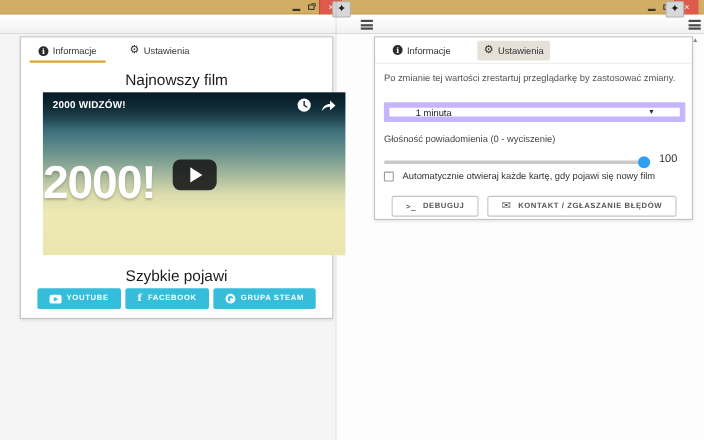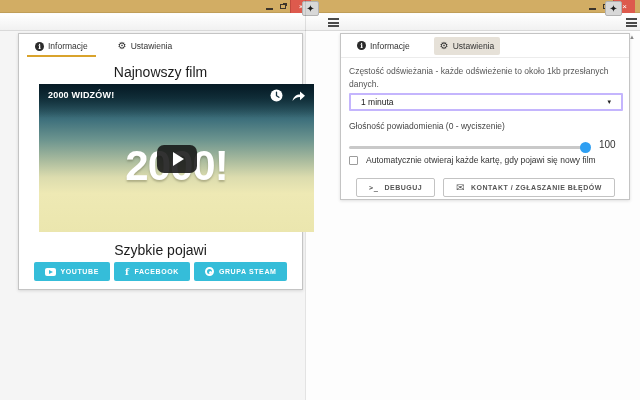--- a/index.html
+++ b/index.html
@@ -37,34 +37,34 @@
   .tab.pressed{background:#e6e1d8;border-radius:2px;}
   .tabs-rule{border-bottom:1px solid #ececec;}
   
   .h-center{text-align:center;font-size:14px;color:#1c1c1c;}
   .heading-film{position:absolute;left:0;top:30px;width:100%;}
   .video{position:absolute;left:20px;top:50px;width:275px;height:148px;overflow:hidden;
     background:linear-gradient(180deg,#0f2e3c 0%,#1d4551 10%,#3e707c 24%,#6d958f 38%,#abbc9e 52%,#dcdcae 63%,#eee9b4 74%,#ebe6ae 100%);}
   .video-topfade{position:absolute;left:0;top:0;width:100%;height:34px;background:linear-gradient(rgba(6,26,36,.92),rgba(6,26,36,0));}
   .video-title{position:absolute;left:9px;top:6px;color:#fff;font-size:9px;font-weight:bold;letter-spacing:.2px;}
   .video-icons{position:absolute;right:8px;top:5px;display:flex;gap:8px;align-items:center;}
-  .big-number{position:absolute;left:0;top:58px;width:100%;text-align:center;color:#fff;font-size:42px;font-weight:bold;letter-spacing:-1px;text-shadow:0 2px 2px rgba(90,90,60,.35);}
+  .big-number{position:absolute;left:0;top:58px;width:100%;text-align:left;color:#fff;font-size:42px;font-weight:bold;letter-spacing:-1px;text-shadow:0 2px 2px rgba(90,90,60,.35);}
   .play-btn{position:absolute;left:50%;top:61px;margin-left:-20px;width:40px;height:28px;background:rgba(22,22,22,.88);border-radius:7px;display:flex;align-items:center;justify-content:center;}
   .play-tri{width:0;height:0;border-left:11px solid #fff;border-top:7px solid transparent;border-bottom:7px solid transparent;margin-left:3px;}
   .heading-links{position:absolute;left:0;top:208px;width:100%;}
   .quick-row{position:absolute;left:0;top:228px;width:100%;display:flex;justify-content:center;gap:4px;}
   .quick-btn{height:19px;background:#35bdd9;color:#fff;border:none;border-radius:2px;font-size:7px;font-weight:bold;letter-spacing:.6px;display:flex;align-items:center;gap:5px;padding:0 11px;font-family:inherit;}
   .yt-ic{width:11px;height:8px;background:#fff;border-radius:2px;position:relative;}
   .yt-ic:after{content:"";position:absolute;left:4px;top:2px;border-left:4px solid #35bdd9;border-top:2px solid transparent;border-bottom:2px solid transparent;}
   .fb-ic{color:#fff;font-size:9px;font-weight:bold;font-family:"DejaVu Serif",serif;}
   .steam-ic{width:9px;height:9px;border:2px solid #fff;border-radius:50%;position:relative;}
   .steam-ic:after{content:"";position:absolute;left:2px;top:2px;width:3px;height:3px;background:#fff;border-radius:50%;}
   
   .note{position:absolute;left:8px;top:31px;width:276px;font-size:8.5px;line-height:13px;color:#555;}
-  .select{position:absolute;left:8px;top:59px;width:274px;height:18px;border:2px solid #c4b5fd;border-radius:1px;background:#fff;display:flex;align-items:center;padding:0 10px;font-size:8.5px;color:#222;}
+  .select{position:absolute;left:8px;top:59px;width:274px;height:18px;border:5px solid #c4b5fd;border-radius:1px;background:#fff;display:flex;align-items:center;padding:0 24px;font-size:8.5px;color:#222;}
   .select .caret{margin-left:auto;font-size:7px;color:#222;}
   .vol-label{position:absolute;left:8px;top:87px;font-size:8.5px;color:#444;}
   .slider{position:absolute;left:8px;top:108px;width:240px;height:11px;}
   .slider .track{position:absolute;left:0;top:4px;width:100%;height:3px;background:#c9c9c9;border-radius:2px;}
   .slider .thumb{position:absolute;right:-2px;top:0;width:11px;height:11px;border-radius:50%;background:#2f9ff2;}
   .vol-value{position:absolute;left:258px;top:105px;font-size:10px;color:#333;}
   .check-row{position:absolute;left:8px;top:121px;display:flex;align-items:center;gap:8px;}
   .checkbox{width:9px;height:9px;border:1px solid #9c9c9c;background:#fff;border-radius:1px;}
   .check-label{font-size:8.5px;color:#333;}
   .btn-row{position:absolute;left:15px;top:144px;display:flex;gap:8px;}
@@ -182,21 +182,20 @@
         <span class="info-dot">i</span>
         <span>Informacje</span>
       </div>
       <div class="tab pressed">
         <span class="gear">⚙</span>
         <span>Ustawienia</span>
       </div>
     </div>
 
     <div class="note">
-      <div>Częstość odświeżania - każde odświeżenie to około 1kb przesłanych danych.</div>
       <div>Po zmianie tej wartości zrestartuj przeglądarkę by zastosować zmiany.</div>
     </div>
 
     <div class="select">
       <span>1 minuta</span>
       <span class="caret">▾</span>
     </div>
 
     <div class="vol-label">Głośność powiadomienia (0 - wyciszenie)</div>
 

